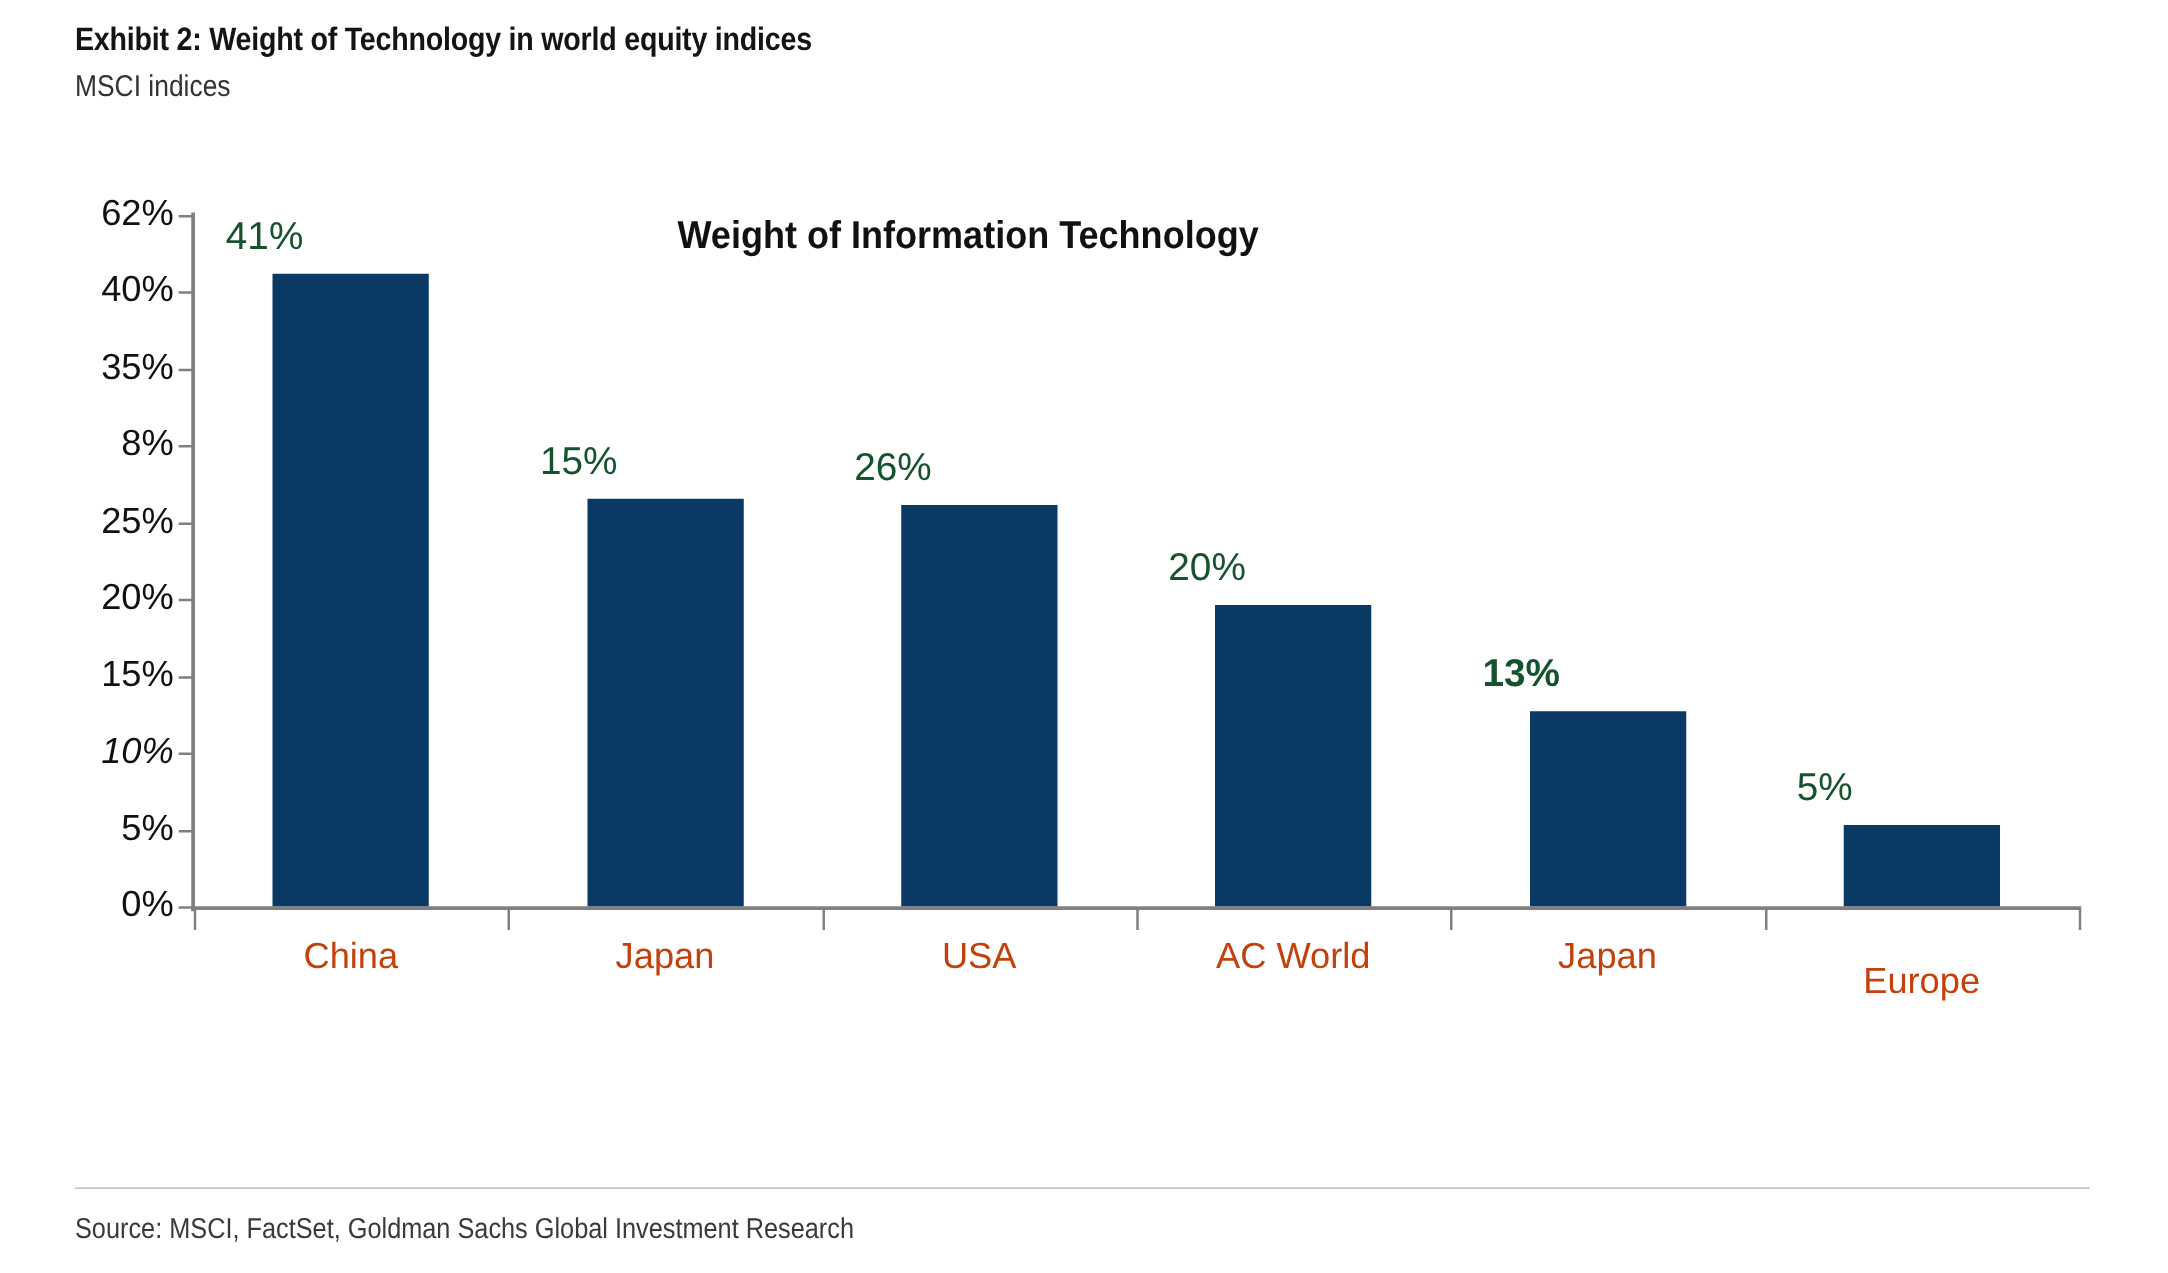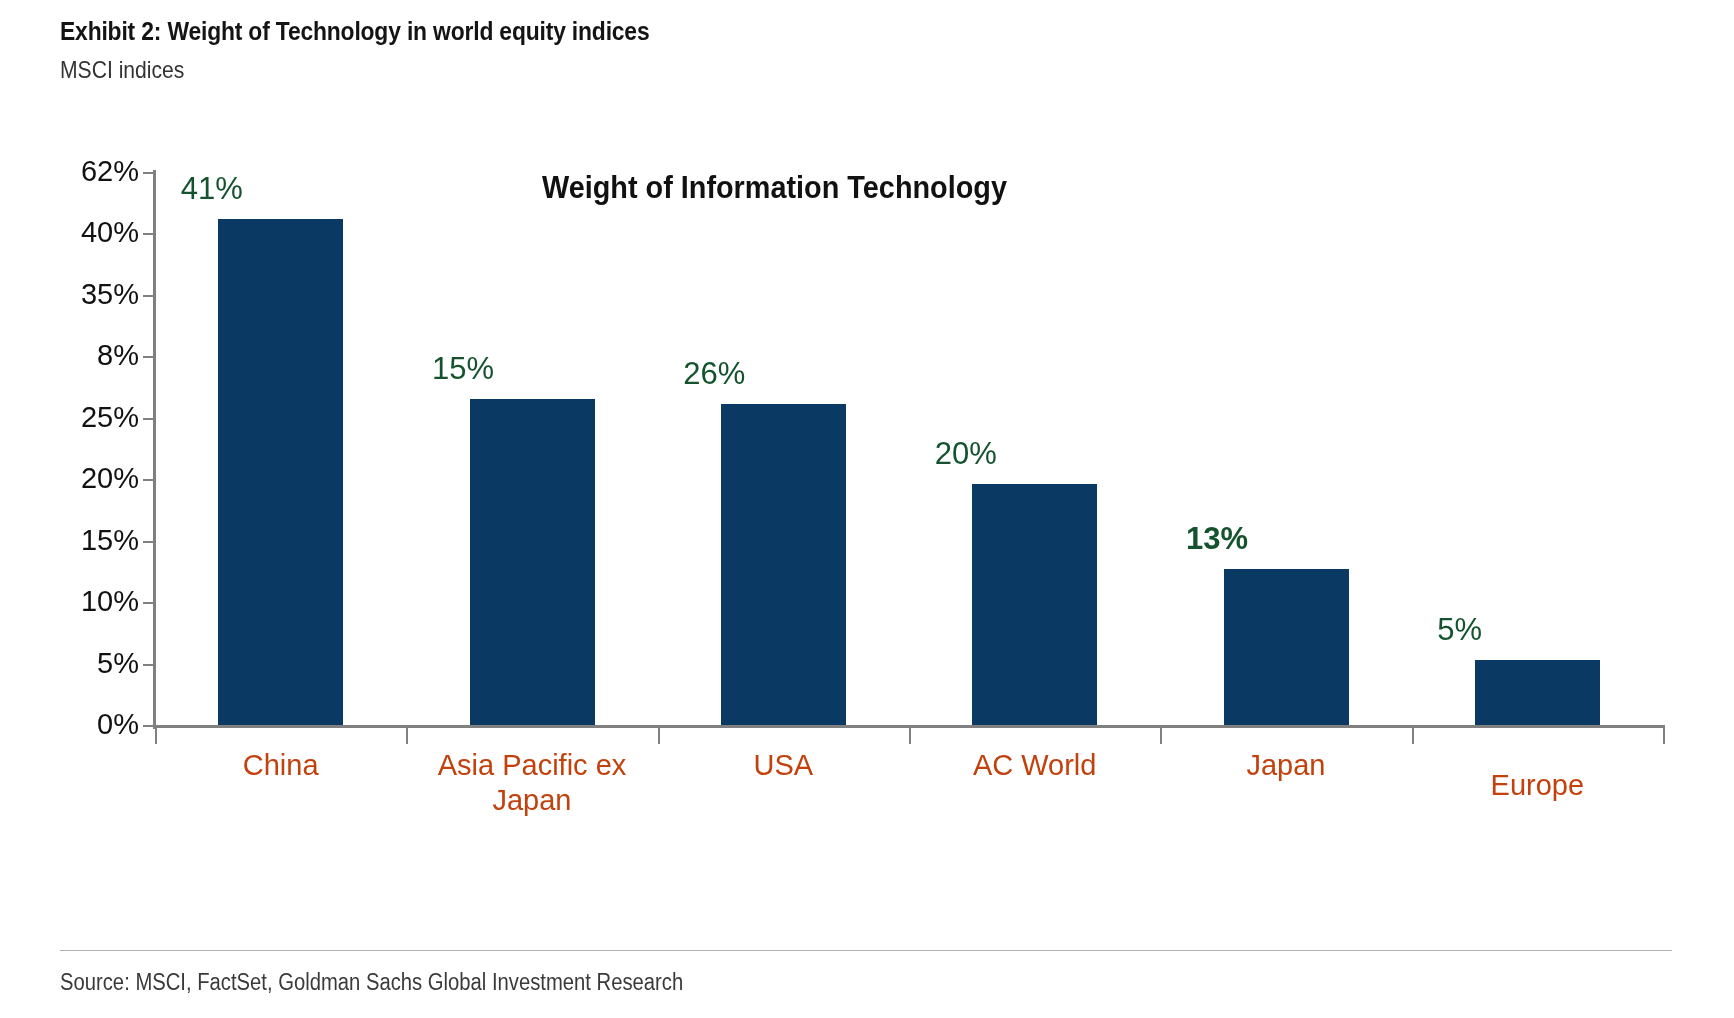--- a/index.html
+++ b/index.html
@@ -165,21 +165,21 @@
   <div class="chart-inner-title">Weight of Information Technology</div>
 
   <div id="y-axis-labels">
       <div class="ylabel" style="top: 157px;">62%</div>
       <div class="ylabel" style="top: 218.444px;">40%</div>
       <div class="ylabel" style="top: 279.889px;">35%</div>
       <div class="ylabel" style="top: 341.333px;">8%</div>
       <div class="ylabel" style="top: 402.778px;">25%</div>
       <div class="ylabel" style="top: 464.222px;">20%</div>
       <div class="ylabel" style="top: 525.667px;">15%</div>
-      <div class="ylabel" style="top: 587.111px;">10%</div>
+      <div class="ylabel" style="top: 587.111px; font-style: italic;">10%</div>
       <div class="ylabel" style="top: 648.556px;">5%</div>
       <div class="ylabel" style="top: 710px;">0%</div>
     </div>
   <div id="y-axis-ticks">
       <div class="tick-y" style="top: 172px;"></div>
       <div class="tick-y" style="top: 233.444px;"></div>
       <div class="tick-y" style="top: 294.889px;"></div>
       <div class="tick-y" style="top: 356.333px;"></div>
       <div class="tick-y" style="top: 417.778px;"></div>
       <div class="tick-y" style="top: 479.222px;"></div>
@@ -218,21 +218,20 @@
       <div class="bar-value" style="left: 931.667px; top: 438.138px;">20%</div>
       <div class="bar-value" style="left: 1183px; top: 522.931px; font-weight: bold;">13%</div>
       <div class="bar-value" style="left: 1434.33px; top: 613.869px;">5%</div>
     </div>
 
   <div id="cat-labels">
       <div class="cat-label" style="left: 147.667px;">
         <div>China</div>
       </div>
       <div class="cat-label" style="left: 399px;">
-        <div>Asia Pacific ex</div>
         <div>Japan</div>
       </div>
       <div class="cat-label" style="left: 650.333px;">
         <div>USA</div>
       </div>
       <div class="cat-label" style="left: 901.667px;">
         <div>AC World</div>
       </div>
       <div class="cat-label" style="left: 1153px;">
         <div>Japan</div>

